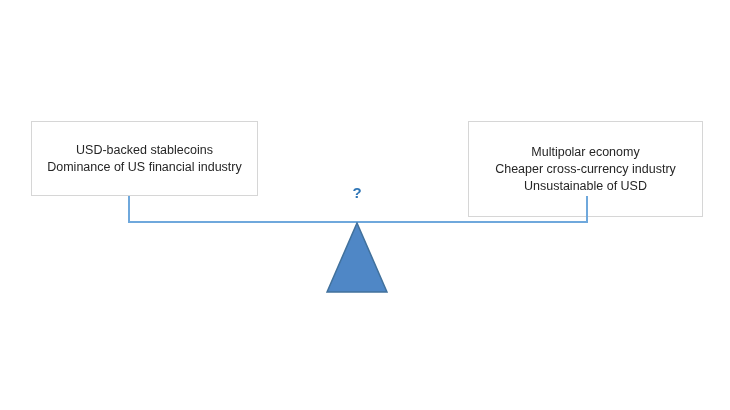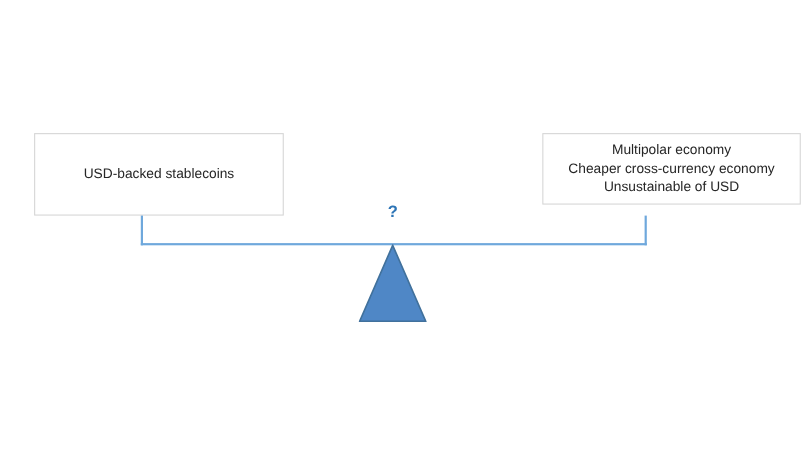--- a/index.html
+++ b/index.html
@@ -32,22 +32,21 @@
   .textbox.left {
     left: 31px;
     top: 121px;
     width: 227px;
     height: 75px;
   }
   .textbox.right {
     left: 468px;
     top: 121px;
     width: 235px;
-    height: 65px;
-    margin-left: 25px;
+    height: 96px;
   }
   .textline { display: block; white-space: nowrap; }
   .connector {
     position: absolute;
     background: var(--beam, #6fa8dc);
   }
   .connector.vert-left  { left: 128px; top: 196px; width: 2px;  height: 27px; }
   .connector.vert-right { left: 586px; top: 196px; width: 2px;  height: 27px; }
   .connector.beam       { left: 128px; top: 221px; width: 460px; height: 2px; }
   .question {
@@ -73,25 +72,26 @@
     stroke-width: 1.5;
   }
 </style>
 </head>
 <body>
 
 <div class="canvas">
 
   <div class="textbox left">
     <span class="textline">USD-backed stablecoins</span>
+    <span class="textline">Dominance of US financial industry</span>
   </div>
 
   <div class="textbox right">
     <span class="textline">Multipolar economy</span>
-    <span class="textline">Cheaper cross-currency economy</span>
+    <span class="textline">Cheaper cross-currency industry</span>
     <span class="textline">Unsustainable of USD</span>
   </div>
 
   <div class="question">?</div>
 
   <div class="connector vert-left"></div>
   <div class="connector vert-right"></div>
   <div class="connector beam"></div>
 
   <svg class="fulcrum" viewBox="0 0 62 71" xmlns="http://www.w3.org/2000/svg">

